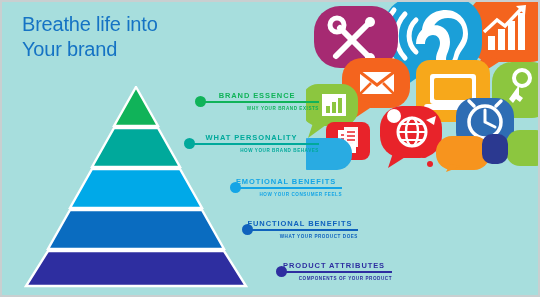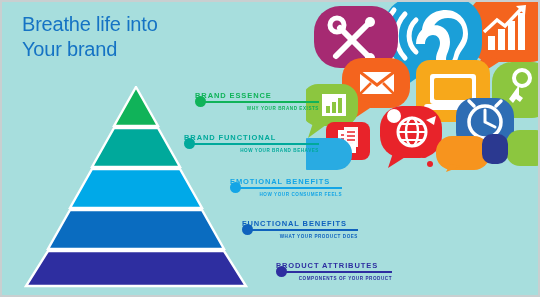--- a/index.html
+++ b/index.html
@@ -39,21 +39,21 @@
   .row{position:absolute;height:30px;}
   .row .dot{
     position:absolute;left:0;top:6px;
     width:11px;height:11px;border-radius:50%;
   }
   .row .rule{
     position:absolute;left:5px;top:10.5px;height:2.5px;
   }
   .row .heading{
     position:absolute;left:0;top:0;width:100%;
-    text-align:left;
+    text-align:center;
     font-size:7.5px;font-weight:bold;
     letter-spacing:0.9px;
     line-height:11px;
   }
   .row .sub{
     position:absolute;left:0;top:15px;width:100%;
     text-align:right;
     font-size:4.6px;font-weight:bold;
     letter-spacing:0.55px;
     line-height:8px;
@@ -247,21 +247,21 @@
   <div class="row" id="row0">
     <span class="dot" style="background:#10b359"></span>
     <span class="rule" style="background:#10b359"></span>
     <span class="heading" style="color:#10b359">BRAND ESSENCE</span>
     <span class="sub" style="color:#10b359">WHY YOUR BRAND EXISTS</span>
   </div>
 
   <div class="row" id="row1">
     <span class="dot" style="background:#00a99b"></span>
     <span class="rule" style="background:#00a99b"></span>
-    <span class="heading" style="color:#00a99b">BRAND FUNCTIONAL</span>
+    <span class="heading" style="color:#00a99b">WHAT PERSONALITY</span>
     <span class="sub" style="color:#00a99b">HOW YOUR BRAND BEHAVES</span>
   </div>
 
   <div class="row" id="row2">
     <span class="dot" style="background:#14a5e6"></span>
     <span class="rule" style="background:#14a5e6"></span>
     <span class="heading" style="color:#14a5e6">EMOTIONAL BENEFITS</span>
     <span class="sub" style="color:#14a5e6">HOW YOUR CONSUMER FEELS</span>
   </div>
 

